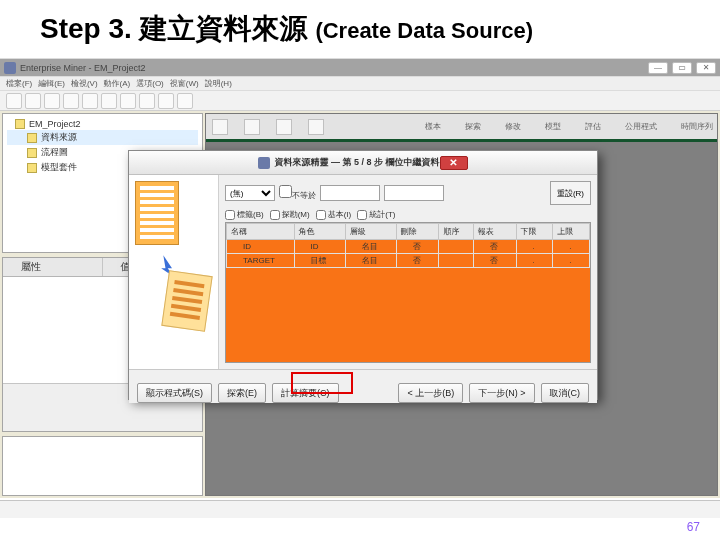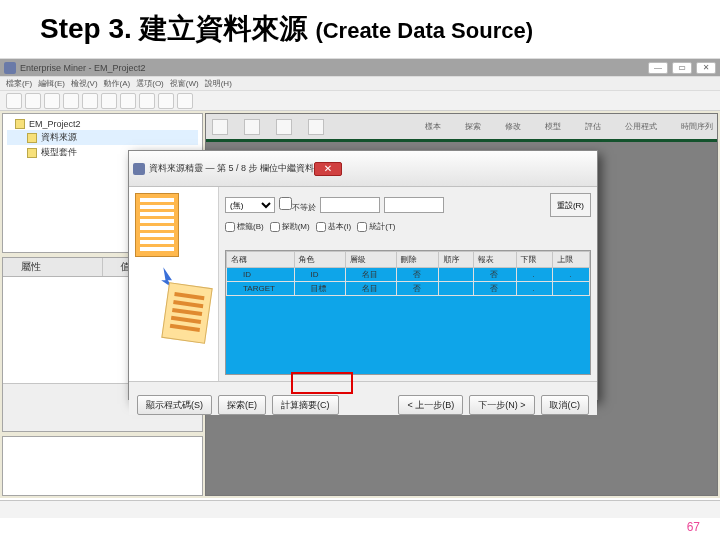--- a/index.html
+++ b/index.html
@@ -27,47 +27,47 @@
   .props-body { flex: 1; background: #fff; }
   .props-foot { height: 48px; background: #efefef; border-top: 1px solid #c5c5c5; }
   .bottom-mini { height: 60px; border: 1px solid #a5a5a5; margin: 2px; background: #fff; }
   .canvas { flex: 1; background: #808080; border: 1px solid #777; margin: 2px 2px 2px 0; position: relative; }
   .canvas-toolbar { position: absolute; top: 0; left: 0; right: 0; height: 28px; background: #e3e3e3; border-bottom: 3px solid #14532d; display: flex; align-items: center; gap: 16px; padding-left: 6px; }
   .ctbtn { width: 16px; height: 16px; background: #f7f7f7; border: 1px solid #c0c0c0; }
   .ctlabel { font-size: 8px; color: #666; padding: 0 4px; }
 
   
   .wizard { position: absolute; left: 128px; top: 150px; width: 470px; height: 250px; background: #f0f0f0; border: 1px solid #888; box-shadow: 4px 4px 10px rgba(0,0,0,.5); }
-  .wiz-titlebar { height: 36px; background: linear-gradient(#fdfdfd,#e4e4e4); border-bottom: 1px solid #c0c0c0; display: flex; align-items: center; justify-content: flex-start; padding: 0 4px; }
+  .wiz-titlebar { height: 24px; background: linear-gradient(#fdfdfd,#e4e4e4); border-bottom: 1px solid #c0c0c0; display: flex; align-items: center; justify-content: center; padding: 0 4px; font-weight: bold; }
   .wiz-titlebar .wttl { font-size: 9px; color: #333; display: flex; align-items: center; gap: 4px; }
   .wiz-close { width: 28px; height: 14px; background: #d04040; border: 1px solid #a02020; border-radius: 2px; color: #fff; display: flex; align-items: center; justify-content: center; font-size: 10px; }
   .wiz-body { display: flex; height: calc(100% - 20px - 34px); }
   .wiz-illust { width: 90px; background: #fff; border-right: 1px solid #d0d0d0; position: relative; }
   .illust-grid { position: absolute; left: 6px; top: 6px; width: 44px; height: 64px; background: #ffb84d; border: 1px solid #c88a2e; }
   .illust-grid::before { content: ""; position: absolute; inset: 4px; background: repeating-linear-gradient(#fff,#fff 4px,#ffb84d 4px,#ffb84d 7px), repeating-linear-gradient(90deg,#fff,#fff 4px,#ffb84d 4px,#ffb84d 7px); }
   .illust-arrow { position: absolute; left: 30px; top: 76px; width: 26px; height: 26px; }
   .illust-arrow svg { width: 100%; height: 100%; }
   .illust-doc { position: absolute; left: 36px; top: 98px; width: 44px; height: 56px; background: #ffe19a; border: 1px solid #d8b060; transform: rotate(8deg); }
   .illust-doc::before { content:""; position:absolute; left:6px; top:8px; right:6px; height:4px; background:#e08a30; box-shadow: 0 8px 0 #e08a30, 0 16px 0 #e08a30, 0 24px 0 #e08a30, 0 32px 0 #e08a30; }
   .wiz-right { flex: 1; padding: 6px; background: #f0f0f0; display: flex; flex-direction: column; }
   .wiz-filters { display: flex; align-items: center; gap: 4px; flex-wrap: wrap; margin-bottom: 4px; font-size: 8px; color: #333; }
   .wiz-filters select, .wiz-filters input[type=text] { height: 16px; font-size: 8px; border: 1px solid #a0a0a0; background: #fff; }
   .wiz-filters .btn { height: 24px; padding: 0 6px; font-size: 8px; background: #f4f4f4; border: 1px solid #a0a0a0; }
-  .wiz-row2 { display: flex; align-items: center; gap: 6px; margin-bottom: 18px; font-size: 8px; color: #333; }
+  .wiz-row2 { display: flex; align-items: center; gap: 6px; margin-bottom: 2px; font-size: 8px; color: #333; }
   .wiz-row2 label { display: flex; align-items: center; gap: 2px; }
   .wiz-row2 input[type=checkbox]{ width:10px; height:10px; }
-  .grid { flex: 1; background: #0ea5e9; border: 1px solid #999; overflow: hidden; }
+  .grid { flex: 1; background: #f97316; border: 1px solid #999; overflow: hidden; }
   .grid table { width: 100%; border-collapse: collapse; font-size: 8px; color: #333; }
   .grid th { background: #e8e8e8; border: 1px solid #c5c5c5; padding: 2px 4px; text-align: left; font-weight: 400; }
   .grid td { border: 1px solid #e0e0e0; padding: 1px 16px; }
   .wiz-footer { height: 34px; background: #f0f0f0; border-top: 1px solid #c8c8c8; display: flex; align-items: flex-end; justify-content: space-between; padding: 0 8px; }
   .fbtn { height: 20px; padding: 0 8px; font-size: 9px; background: linear-gradient(#fdfdfd,#e6e6e6); border: 1px solid #9a9a9a; border-radius: 2px; color: #222; }
   .fgroup { display: flex; gap: 6px; }
   .highlight { position: absolute; border: 2px solid #e00000; }
-  .pagenum { position: absolute; right: 20px; bottom: 6px; font-size: 12px; color: #ec4899; }
+  .pagenum { position: absolute; right: 20px; bottom: 6px; font-size: 12px; color: #8b5cf6; }
   .status { position: absolute; left:0; bottom: 22px; right:0; height:18px; border-top:1px solid #c5c5c5; background:#f3f3f3; }
   .sas-ico { width:12px;height:12px;display:inline-block;background:#6a7aa8;border-radius:2px; }
 </style>
 </head>
 <body>
 
 <div class="slide">
   <div class="title">
     <span>Step 3. </span><span>建立資料來源</span>
     <span class="en">(Create Data Source)</span>
@@ -109,20 +109,24 @@
     <div class="app-body">
       <div class="leftpane">
         <div class="tree">
           <div class="node">
               <span class="ico"></span>
               <span>EM_Project2</span>
             </div>
           <div class="node sel" style="padding-left:20px;">
               <span class="ico"></span>
               <span>資料來源</span>
+            </div>
+          <div class="node" style="padding-left:20px;">
+              <span class="ico"></span>
+              <span>流程圖</span>
             </div>
           <div class="node" style="padding-left:20px;">
               <span class="ico"></span>
               <span>模型套件</span>
             </div>
         </div>
         <div class="props">
           <div class="props-head">
             <div>屬性</div>
             <div>值</div>

